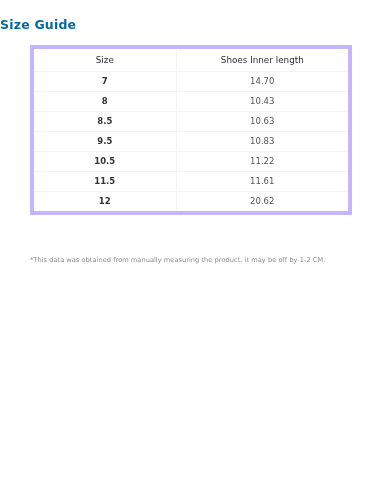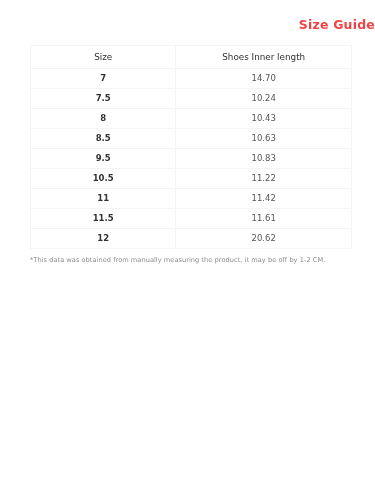--- a/index.html
+++ b/index.html
@@ -18,43 +18,42 @@
 
   .page {
     width: 375px;
     height: 500px;
     position: relative;
     background: #ffffff;
     box-sizing: border-box;
   }
 
   .guide-title {
-    text-align: right;
+    text-align: left;
     font-size: 12.5px;
     font-weight: bold;
-    color: #ef4444;
+    color: #0369a1;
     letter-spacing: 0.2px;
     margin: 0;
     padding-top: 17px;
     line-height: 16px;
-    padding-left: 28px;
   }
 
   .table-wrap {
     position: absolute;
     left: 30px;
     top: 45px;
     width: 322px;
   }
 
   table.size-table {
     width: 100%;
     border-collapse: collapse;
     table-layout: fixed;
-    border: 1px solid #c4b5fd;
+    border: 4px solid #c4b5fd;
     background: #ffffff;
   }
 
   table.size-table col.col-size { width: 45.3%; }
   table.size-table col.col-len  { width: 54.7%; }
 
   table.size-table th,
   table.size-table td {
     border: 1px solid #f4f4f4;
     text-align: center;
@@ -114,42 +113,34 @@
           <th>Shoes Inner length</th>
         </tr>
       </thead>
       <tbody id="table-body">
 
       <tr>
             <td class="cell-size">7</td>
             <td class="cell-length">14.70</td>
           </tr>
           <tr>
-            <td class="cell-size">7.5</td>
-            <td class="cell-length">10.24</td>
-          </tr>
-          <tr>
             <td class="cell-size">8</td>
             <td class="cell-length">10.43</td>
           </tr>
           <tr>
             <td class="cell-size">8.5</td>
             <td class="cell-length">10.63</td>
           </tr>
           <tr>
             <td class="cell-size">9.5</td>
             <td class="cell-length">10.83</td>
           </tr>
           <tr>
             <td class="cell-size">10.5</td>
             <td class="cell-length">11.22</td>
-          </tr>
-          <tr>
-            <td class="cell-size">11</td>
-            <td class="cell-length">11.42</td>
           </tr>
           <tr>
             <td class="cell-size">11.5</td>
             <td class="cell-length">11.61</td>
           </tr>
           <tr>
             <td class="cell-size">12</td>
             <td class="cell-length">20.62</td>
           </tr>
         </tbody>

